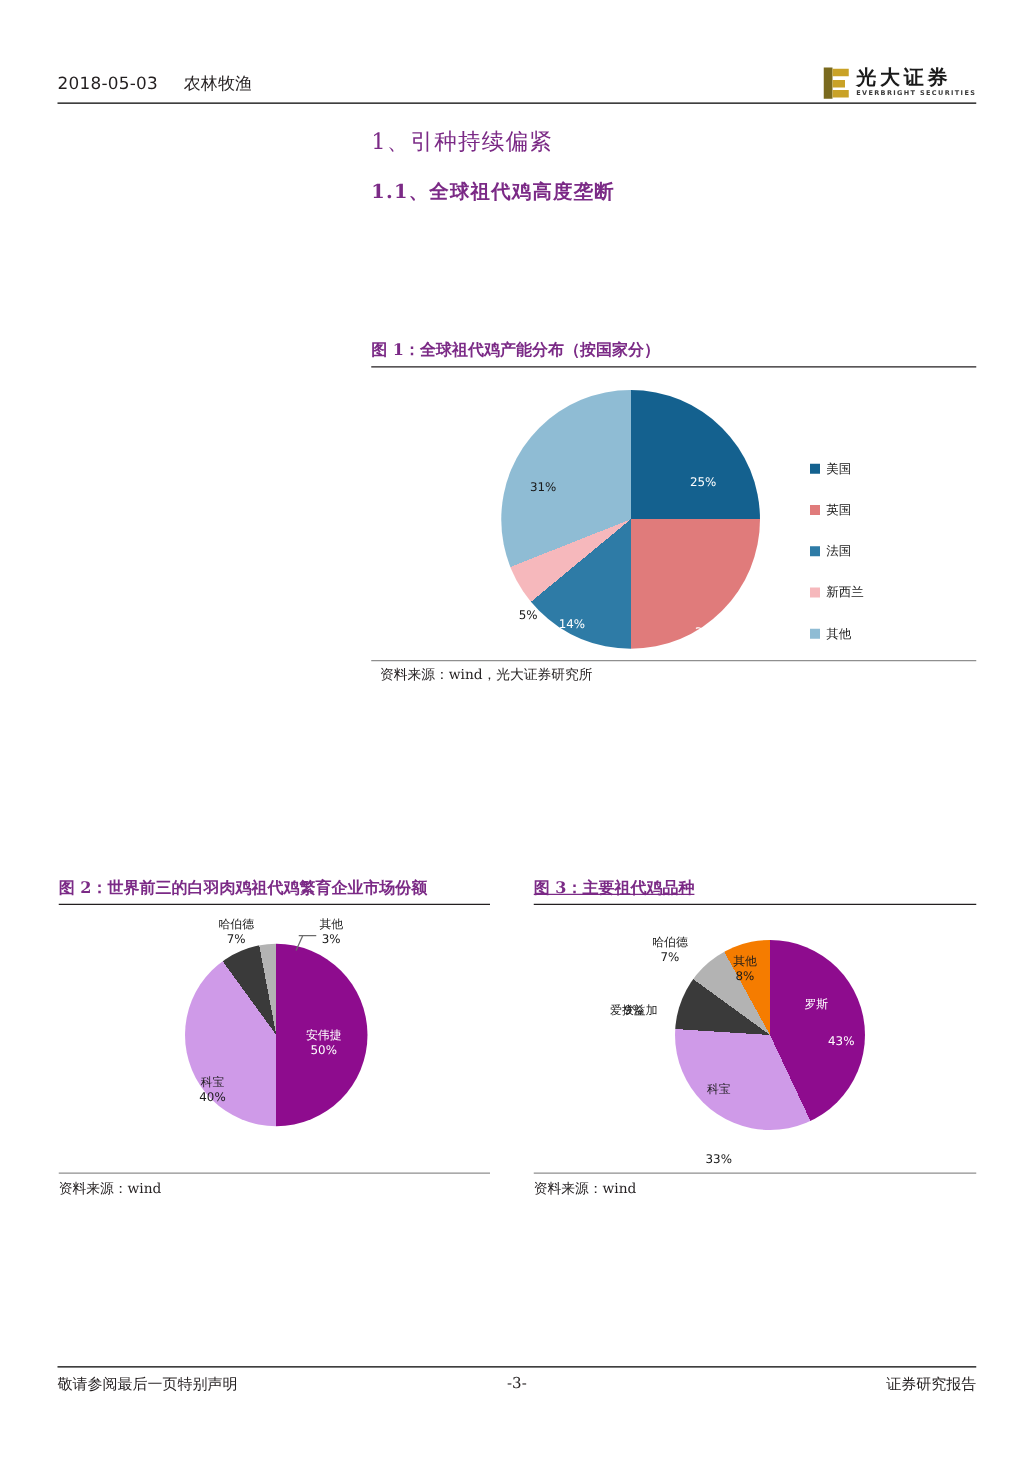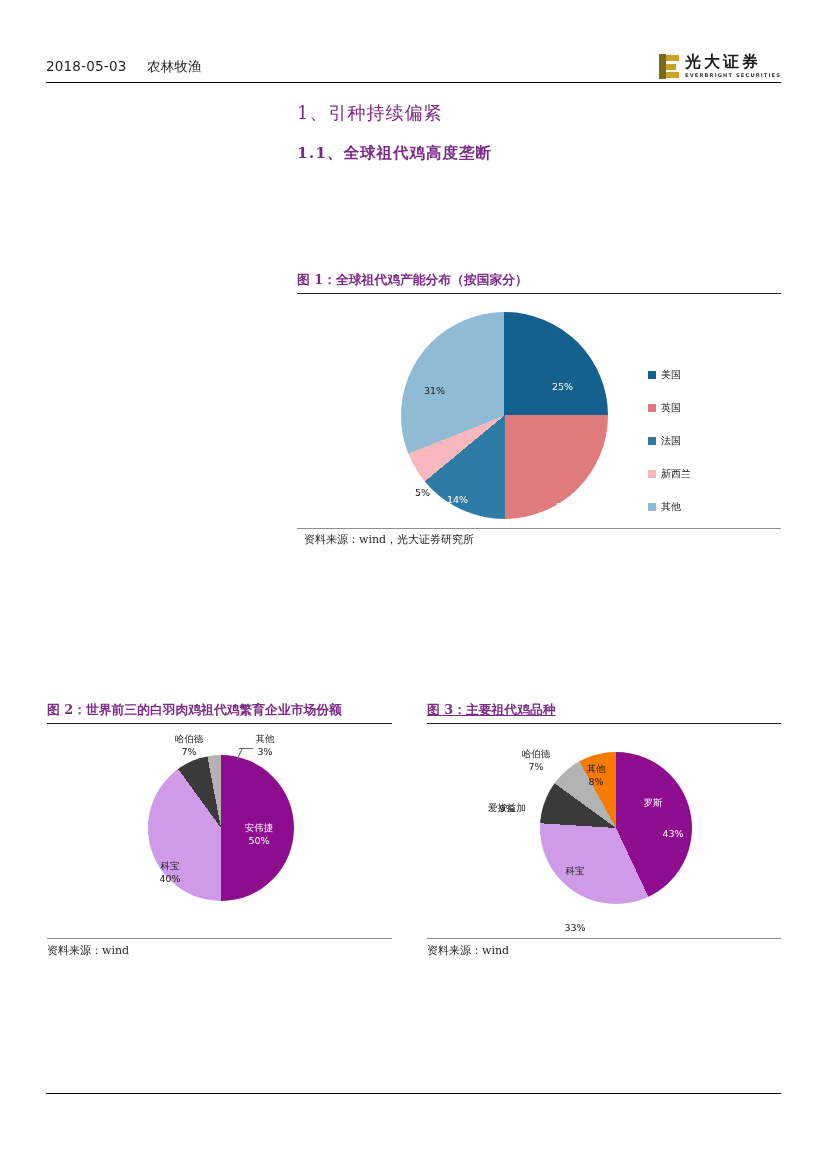--- a/index.html
+++ b/index.html
@@ -392,14 +392,19 @@
   <div class="pie-label center" style="left:511px; top:748px; width:50px;">哈伯德</div>
   <div class="pie-label center" style="left:511px; top:761px; width:50px;">7%</div>
 
   <div class="pie-label center" style="left:576px; top:763px; width:40px;">其他</div>
   <div class="pie-label center" style="left:576px; top:776px; width:40px;">8%</div>
 
   <div class="fig-rule-bottom" id="fig3-rule-b"></div>
   <div class="fig-source" id="fig3-source">资料来源：wind</div>
 
   <div class="footer-rule"></div>
+  <div class="footer">
+    <span class="footer-left">敬请参阅最后一页特别声明</span>
+    <span class="footer-mid">-3-</span>
+    <span class="footer-right">证券研究报告</span>
+  </div>
 
 </div>
 
 </body></html>

